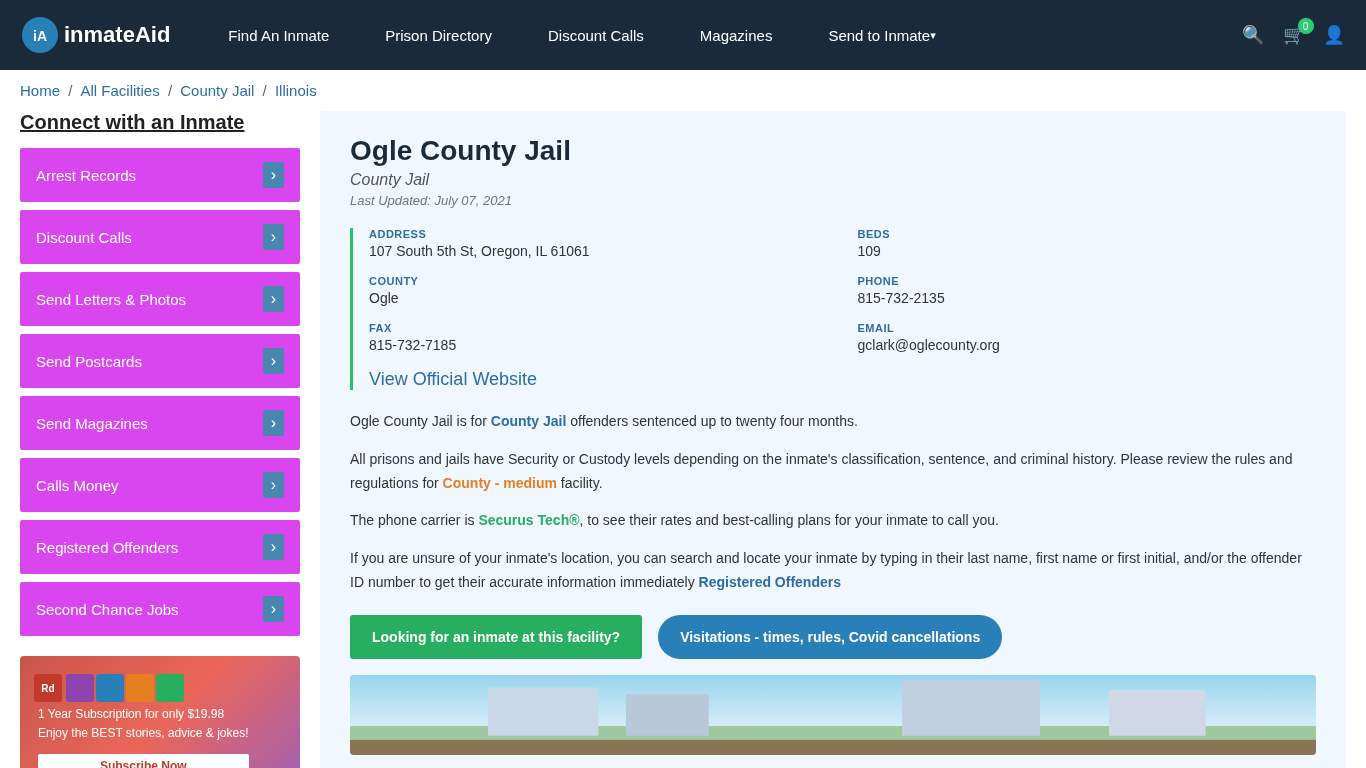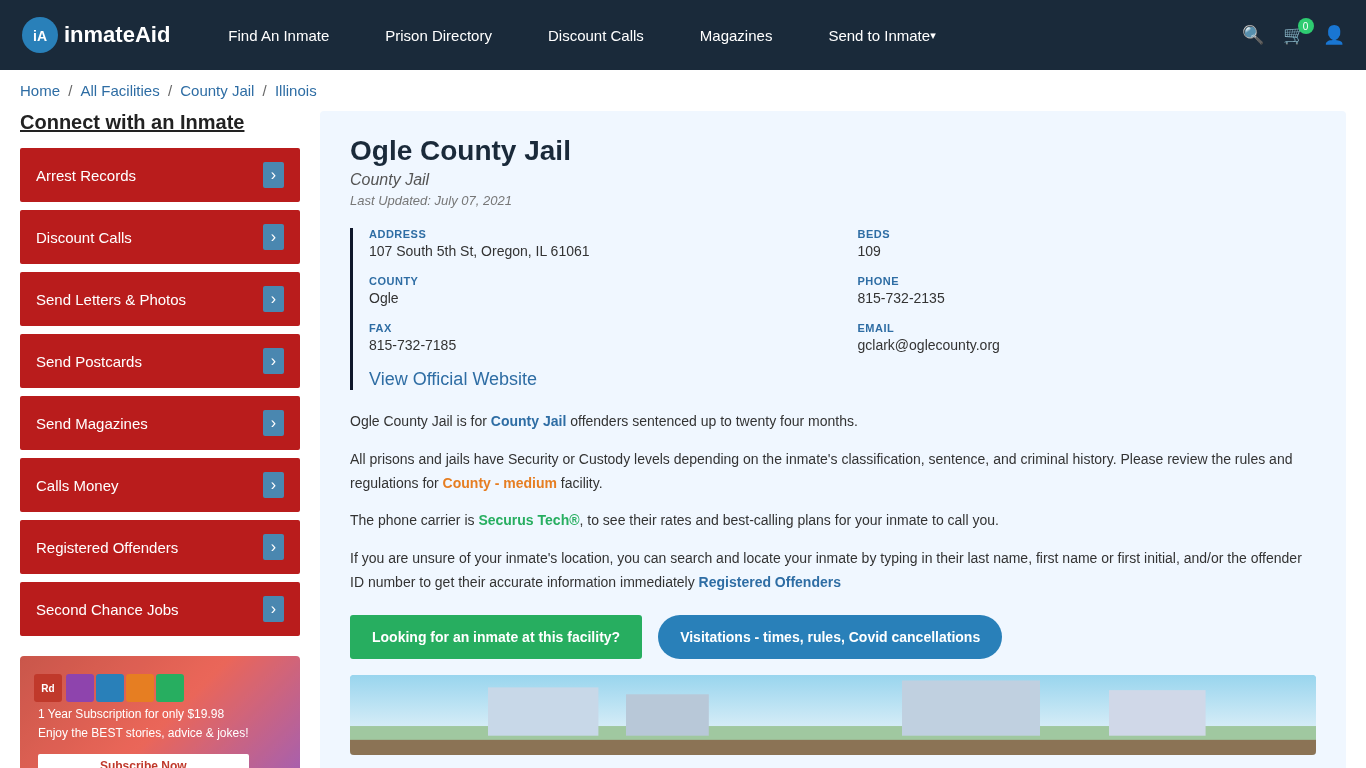--- a/index.html
+++ b/index.html
@@ -104,21 +104,21 @@
       text-decoration: underline;
       margin-bottom: 14px;
       color: #222;
     }
     .sidebar-menu {
       display: flex;
       flex-direction: column;
       gap: 8px;
     }
     .sidebar-item {
-      background: #b91c1c;
+      background: #d946ef;
       color: white;
       display: flex;
       align-items: center;
       justify-content: space-between;
       padding: 14px 16px;
       cursor: pointer;
       border-radius: 2px;
       font-size: 15px;
     }
     .sidebar-arrow {
@@ -185,21 +185,21 @@
       font-style: italic;
       margin-bottom: 4px;
     }
     .last-updated {
       font-size: 13px;
       color: #777;
       font-style: italic;
       margin-bottom: 20px;
     }
     .info-divider {
-      border-left: 3px solid #0f172a;
+      border-left: 3px solid #22c55e;
       padding-left: 16px;
       margin-bottom: 20px;
     }
     .info-grid {
       display: grid;
       grid-template-columns: 1fr 1fr;
       gap: 16px 30px;
     }
     .info-label {
       font-size: 11px;

